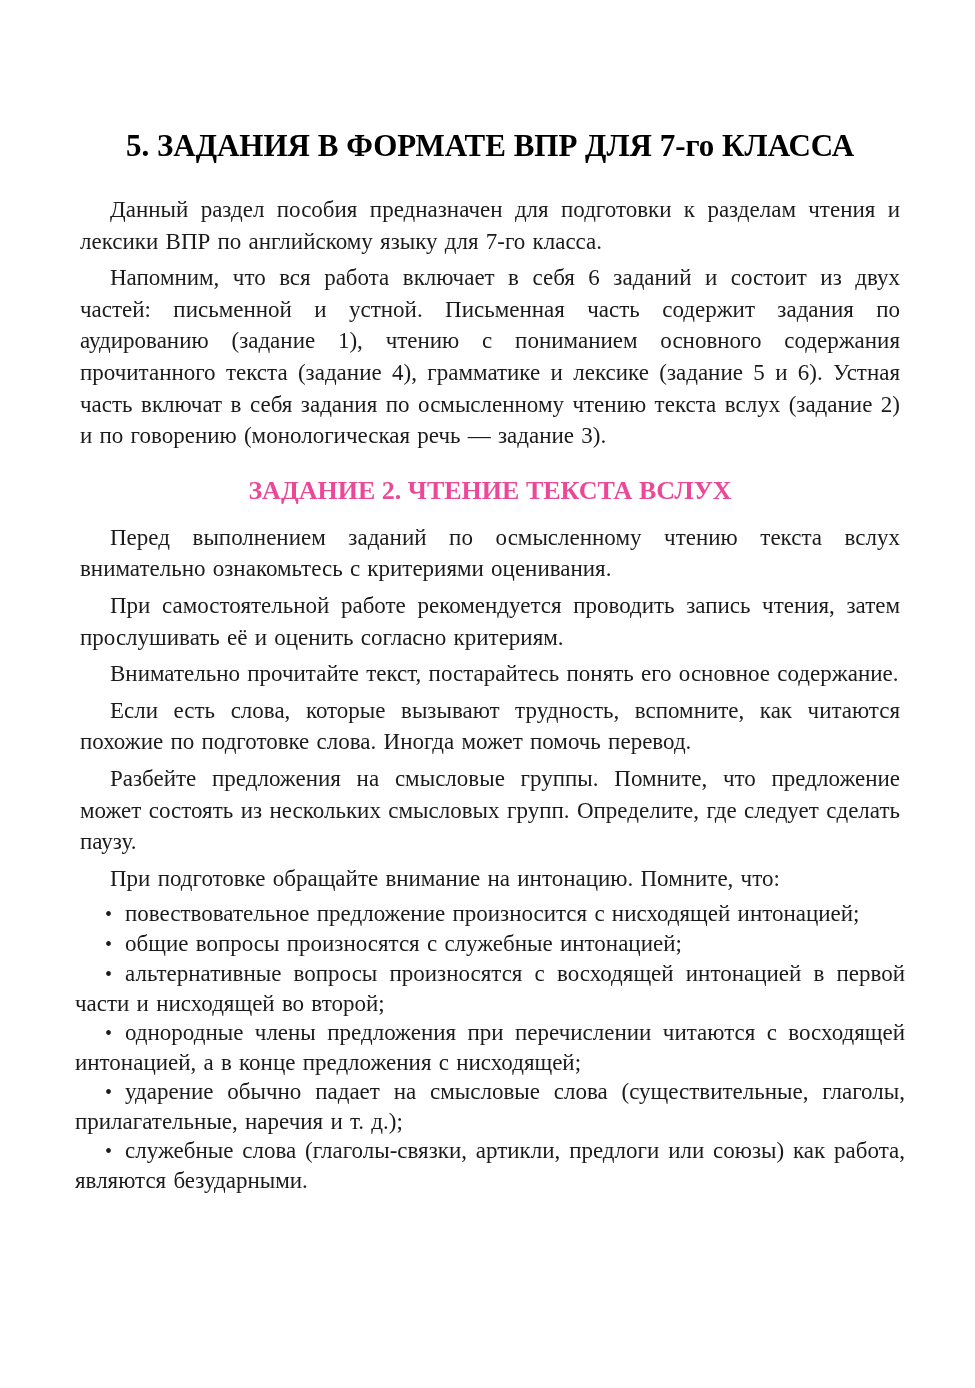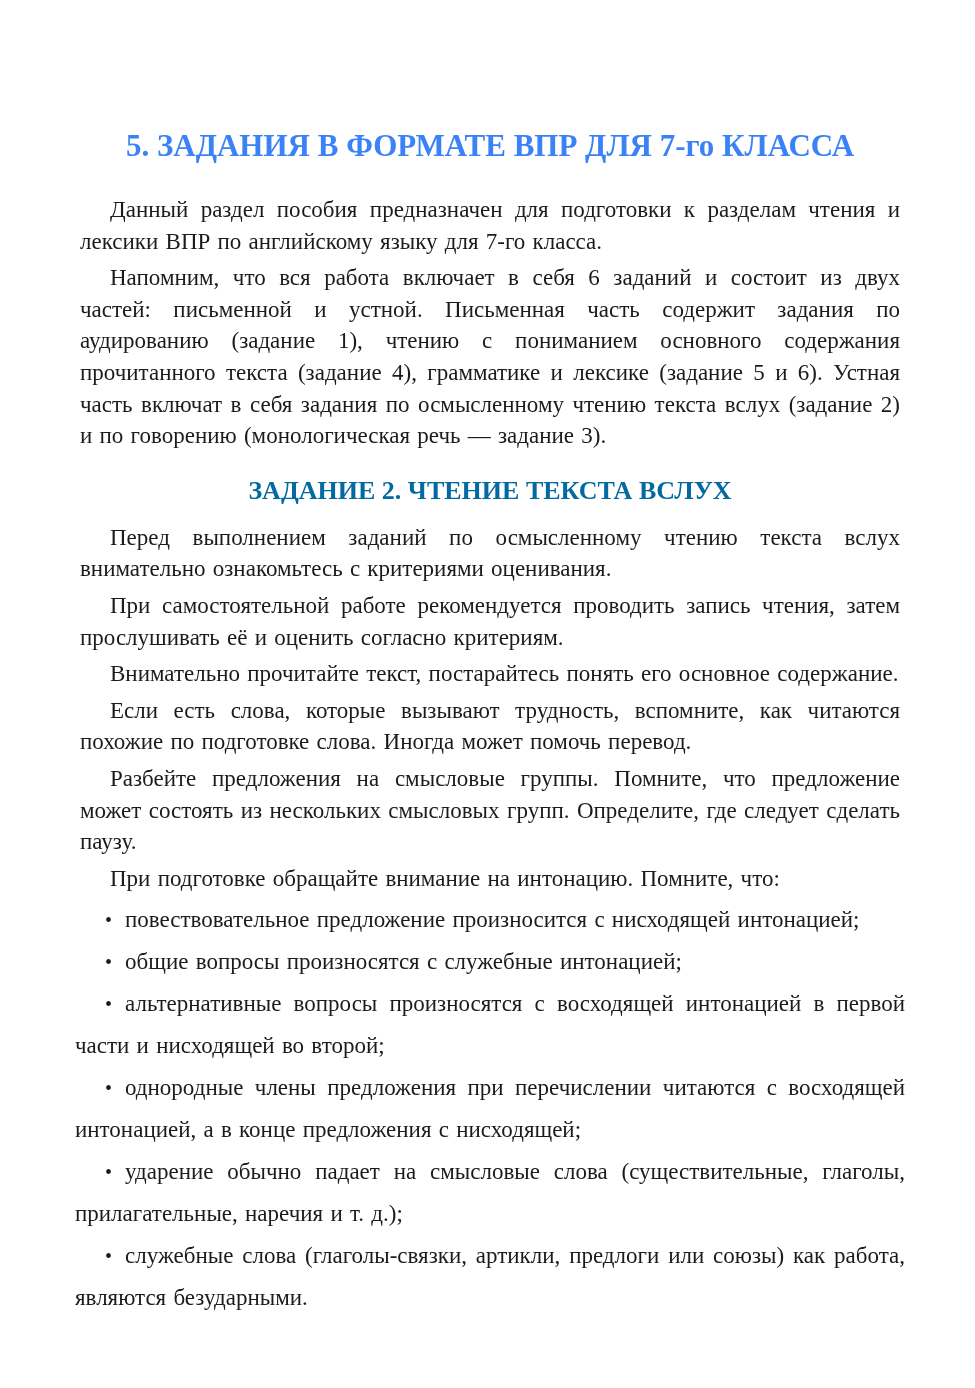--- a/index.html
+++ b/index.html
@@ -19,41 +19,41 @@
   .content {
     padding: 128px 70px 0 75px;
   }
   h1.chapter-title {
     margin: 0 0 30px 0;
     font-size: 31px;
     font-weight: bold;
     text-align: center;
     white-space: nowrap;
     letter-spacing: 0px;
-    color: #3b82f6;
+    color: #000000;
   }
   h2.section-title {
     margin: 24px 0 16px 0;
     font-size: 26px;
     font-weight: bold;
     text-align: center;
-    color: #0369a1;
+    color: #ec4899;
   }
   p.para {
     margin: 5px;
     font-size: 23px;
     line-height: 31.6px;
     text-align: justify;
     text-indent: 30px;
     word-spacing: 1.5px;
   }
   p.bullet {
     margin: 0;
     font-size: 23px;
-    line-height: 42px;
+    line-height: 29px;
     text-align: justify;
     text-indent: 30px;
     word-spacing: 1.5px;
   }
   p.bullet .dot {
     padding-right: 13px;
     font-size: 20px;
   }
 </style>
 </head>

